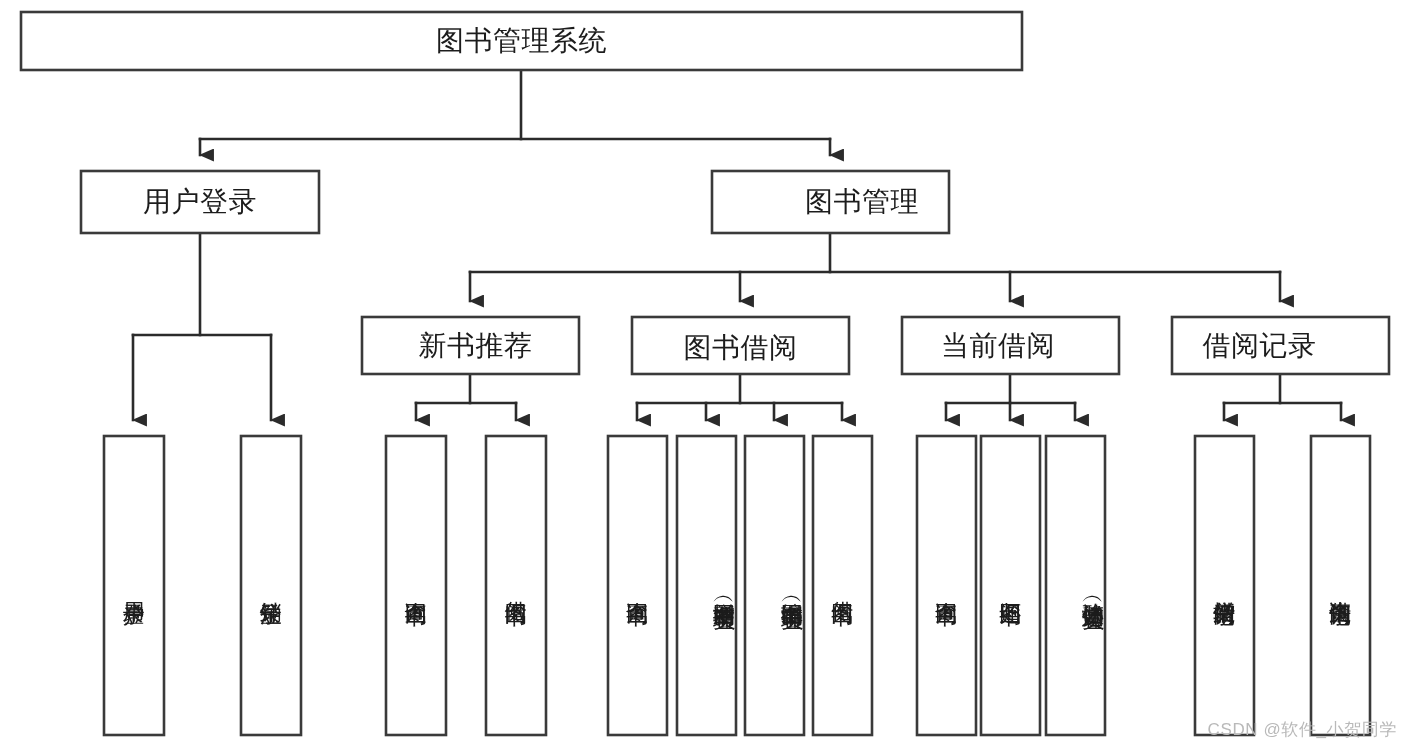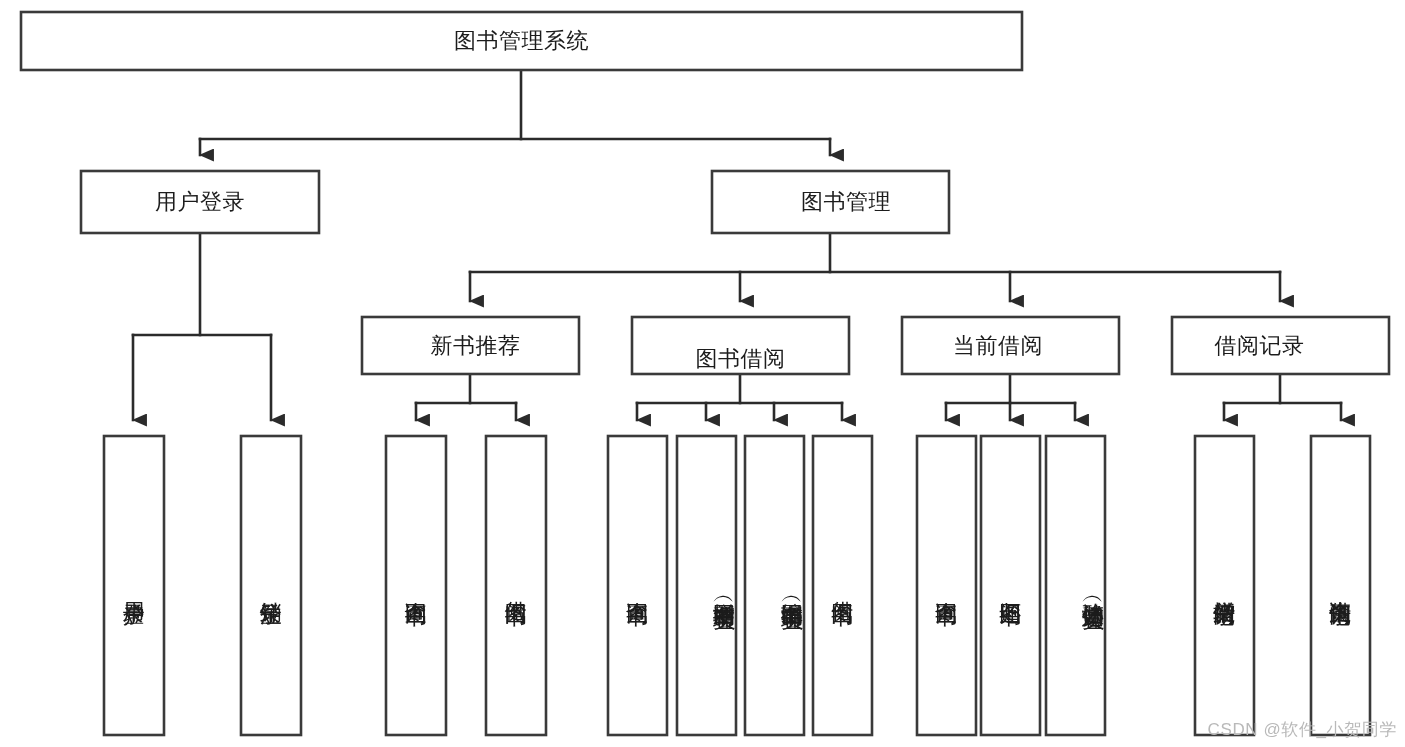--- a/index.html
+++ b/index.html
@@ -53,21 +53,21 @@
     letter-spacing: 1px;
     display: flex;
     align-items: center;
     justify-content: center;
     white-space: nowrap;
     pointer-events: none;
   }
   .hlabel {
     position: absolute;
     font-family: "Liberation Sans", "DejaVu Sans", sans-serif;
-    font-size: 22px;
+    font-size: 28px;
     color: #1c1c1c;
     display: flex;
     align-items: center;
     justify-content: center;
     white-space: nowrap;
     pointer-events: none;
     letter-spacing: 0.5px;
   }
   #watermark {
     position: absolute;
@@ -170,24 +170,24 @@
       <rect class="node-box" x="1046" y="436" width="59" height="299"></rect>
 
       <rect class="node-box" x="1195" y="436" width="59" height="299"></rect>
       <rect class="node-box" x="1311" y="436" width="59" height="299"></rect>
     </g>
   </svg>
 
   <div class="hlabel" style="left:21px; top:12px; width:1001px; height:58px;">图书管理系统</div>
 
   <div class="hlabel" style="left:81px; top:171px; width:238px; height:62px;">用户登录</div>
-  <div class="hlabel" style="left:708px; top:171px; width:276px; height:62px;">图书管理</div>
+  <div class="hlabel" style="left:724px; top:171px; width:276px; height:62px;">图书管理</div>
 
   <div class="hlabel" style="left:362px; top:317px; width:227px; height:57px;">新书推荐</div>
-  <div class="hlabel" style="left:632px; top:317px; width:217px; height:61px;margin-top:11px;">图书借阅</div>
+  <div class="hlabel" style="left:632px; top:317px; width:217px; height:61px;">图书借阅</div>
   <div class="hlabel" style="left:902px; top:317px; width:192px; height:57px;">当前借阅</div>
   <div class="hlabel" style="left:1172px; top:317px; width:175px; height:57px;">借阅记录</div>
 
   <div class="vlabel" style="left:104px; top:436px; width:60px; height:299px;">用户登录</div>
   <div class="vlabel" style="left:241px; top:436px; width:60px; height:299px;">注销登录</div>
 
   <div class="vlabel" style="left:386px; top:436px; width:60px; height:299px;">查询图书</div>
   <div class="vlabel" style="left:486px; top:436px; width:60px; height:299px;">借阅图书</div>
 
   <div class="vlabel" style="left:608px; top:436px; width:59px; height:299px;">查询图书</div>

